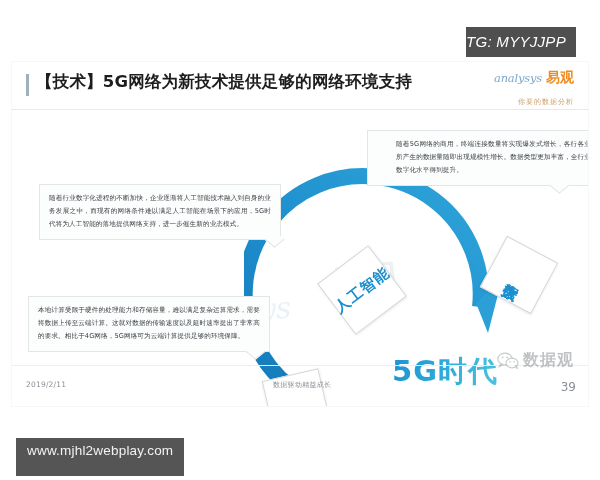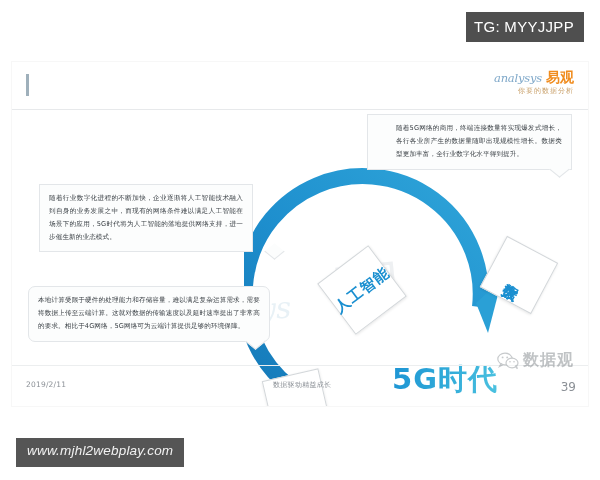--- a/index.html
+++ b/index.html
@@ -7,26 +7,27 @@
     width:600px;height:480px;
     background:#ffffff;
     font-family:"Liberation Sans","DejaVu Sans",sans-serif;
     overflow:hidden;
     position:relative;
   }
   #stage{position:absolute;left:0;top:0;width:600px;height:480px;background:#ffffff;}
 
   
   .tg-tag{
-    position:absolute;left:466px;top:12px;
+    position:absolute;left:466px;top:27px;
     background:#4f4f4f;color:#ffffff;
     font-size:15px;letter-spacing:.3px;
-    padding:6px 10px 7px 8px;
+    padding:6px 10px 7px 0;
     white-space:nowrap;
     font-family:"Liberation Sans",sans-serif;
+    font-style:italic;
   }
 
   
   .slide{
     position:absolute;left:12px;top:62px;
     width:576px;height:344px;
     background:#ffffff;
     box-shadow:0 0 0 1px rgba(0,0,0,.03);
     overflow:hidden;
   }
@@ -53,21 +54,21 @@
   .brand-row{display:flex;align-items:baseline;justify-content:flex-end;gap:4px;}
   .brand-en{
     font-size:11.5px;color:#7fa8c9;font-style:italic;
     font-family:"DejaVu Serif",serif;letter-spacing:-.2px;
   }
   .brand-cn{
     font-size:14px;color:#f08c1e;font-weight:bold;
     font-family:"DejaVu Sans",sans-serif;
   }
   .brand-sub{
-    margin-top:3px;font-size:7px;color:#c9a06a;letter-spacing:1px;
+    margin-top:14px;font-size:7px;color:#c9a06a;letter-spacing:1px;
     font-family:"DejaVu Sans",sans-serif;
   }
 
   
   .wm{
     position:absolute;left:150px;top:232px;
     font-size:30px;color:#e8f1f6;font-style:italic;
     font-family:"DejaVu Serif",serif;
     transform:rotate(-4deg);
     user-select:none;pointer-events:none;
@@ -93,33 +94,33 @@
     letter-spacing:.1px;
     font-family:"DejaVu Sans","Liberation Sans",sans-serif;
     text-align:justify;
   }
   .callout .tail{
     position:absolute;width:12px;height:12px;
     background:#fcfdfd;
     border-right:1px solid #e3e6e9;
     border-bottom:1px solid #e3e6e9;
   }
-  .callout-1{left:355px;top:52px;width:205px;padding-left:28px;}
+  .callout-1{left:355px;top:68px;width:234px;padding-left:28px;}
   .callout-1 .tail{left:185px;bottom:-7px;transform:rotate(45deg) skew(-6deg,-6deg);}
-  .callout-2{left:27px;top:122px;width:214px;}
+  .callout-2{left:27px;top:122px;width:242px;}
   .callout-2 .tail{left:228px;bottom:-7px;transform:rotate(45deg) skew(-6deg,-6deg);}
-  .callout-3{left:16px;top:224px;width:242px;border-radius:7px;}
+  .callout-3{left:16px;top:234px;width:242px;}
   .callout-3 .tail{left:220px;bottom:-7px;transform:rotate(45deg) skew(-6deg,-6deg);}
 
   
   .arc-wrap{position:absolute;left:232px;top:95px;width:344px;height:240px;}
   .arc-wrap svg{display:block;}
 
   .era{
-    position:absolute;left:380px;top:298px;
+    position:absolute;left:380px;top:290px;
     font-size:29px;font-weight:bold;
     letter-spacing:1px;
     background:linear-gradient(100deg,#1d94d4 0%,#2ea8d8 45%,#4cc2e0 100%);
     -webkit-background-clip:text;background-clip:text;
     color:#2ba0d6;
     -webkit-text-fill-color:transparent;
     font-family:"DejaVu Sans","Liberation Sans",sans-serif;
     white-space:nowrap;
   }
 
@@ -180,37 +181,37 @@
   .wechat-mark .wx-text{
     font-size:16px;color:#6b7277;font-weight:bold;
     font-family:"DejaVu Sans",sans-serif;letter-spacing:1px;
   }
 
   
   .url-bar{
     position:absolute;left:16px;top:438px;
     background:#555555;color:#f2f2f2;
     font-size:13.5px;letter-spacing:.2px;
-    padding:5px 11px 9px 11px;
+    padding:5px 11px 18px 11px;
     white-space:nowrap;
     font-family:"Liberation Sans",sans-serif;
-    font-style:italic;
   }
 </style>
 </head>
 <body>
 
 <div id="stage">
 
   <div class="tg-tag">TG: MYYJJPP</div>
 
   <div class="slide">
 
     <div class="slide-header">
       <div class="title-accent"></div>
+      <div class="slide-title">【技术】5G网络为新技术提供足够的网络环境支持</div>
 
       <div class="brand">
         <div class="brand-row">
           <span class="brand-en">analysys</span>
           <span class="brand-cn">易观</span>
         </div>
         <div class="brand-sub">你要的数据分析</div>
       </div>
     </div>
 

